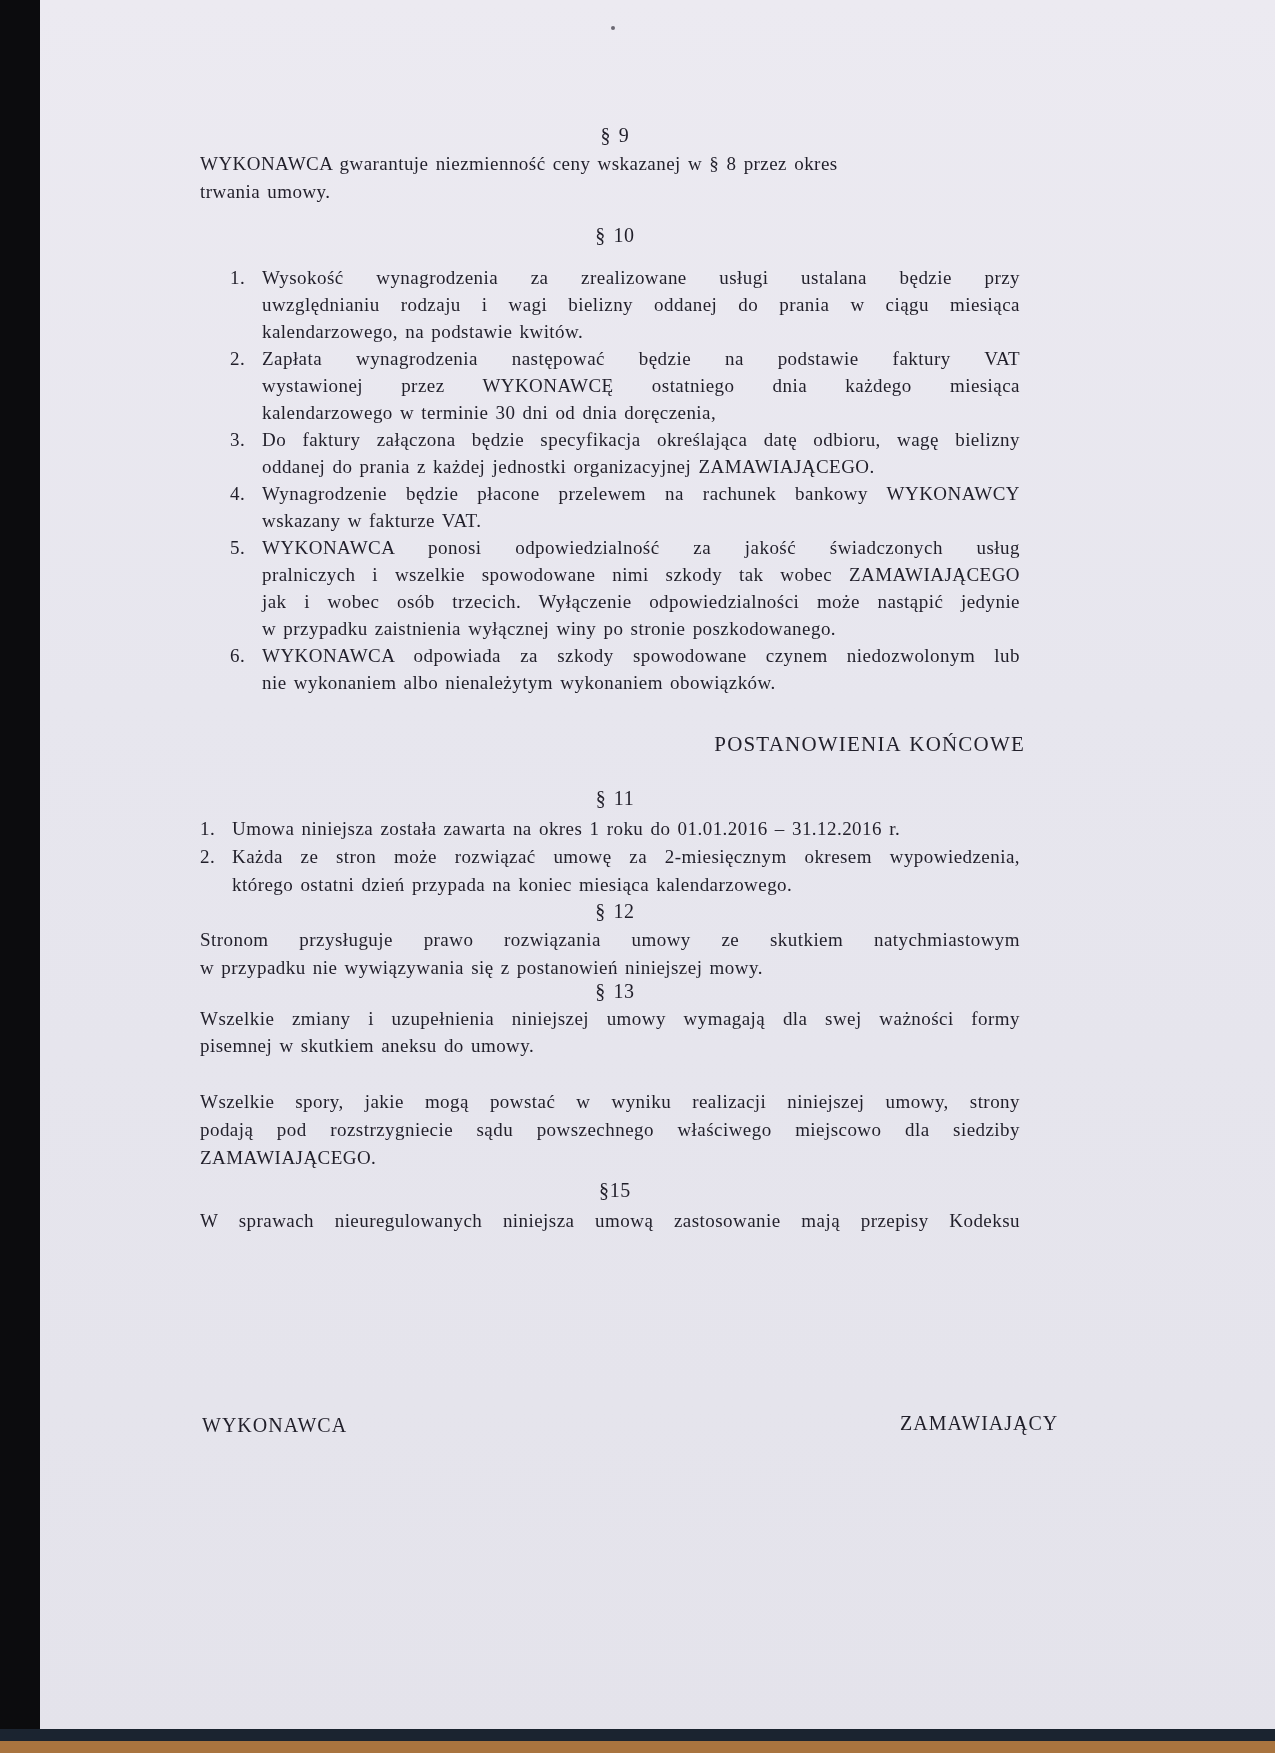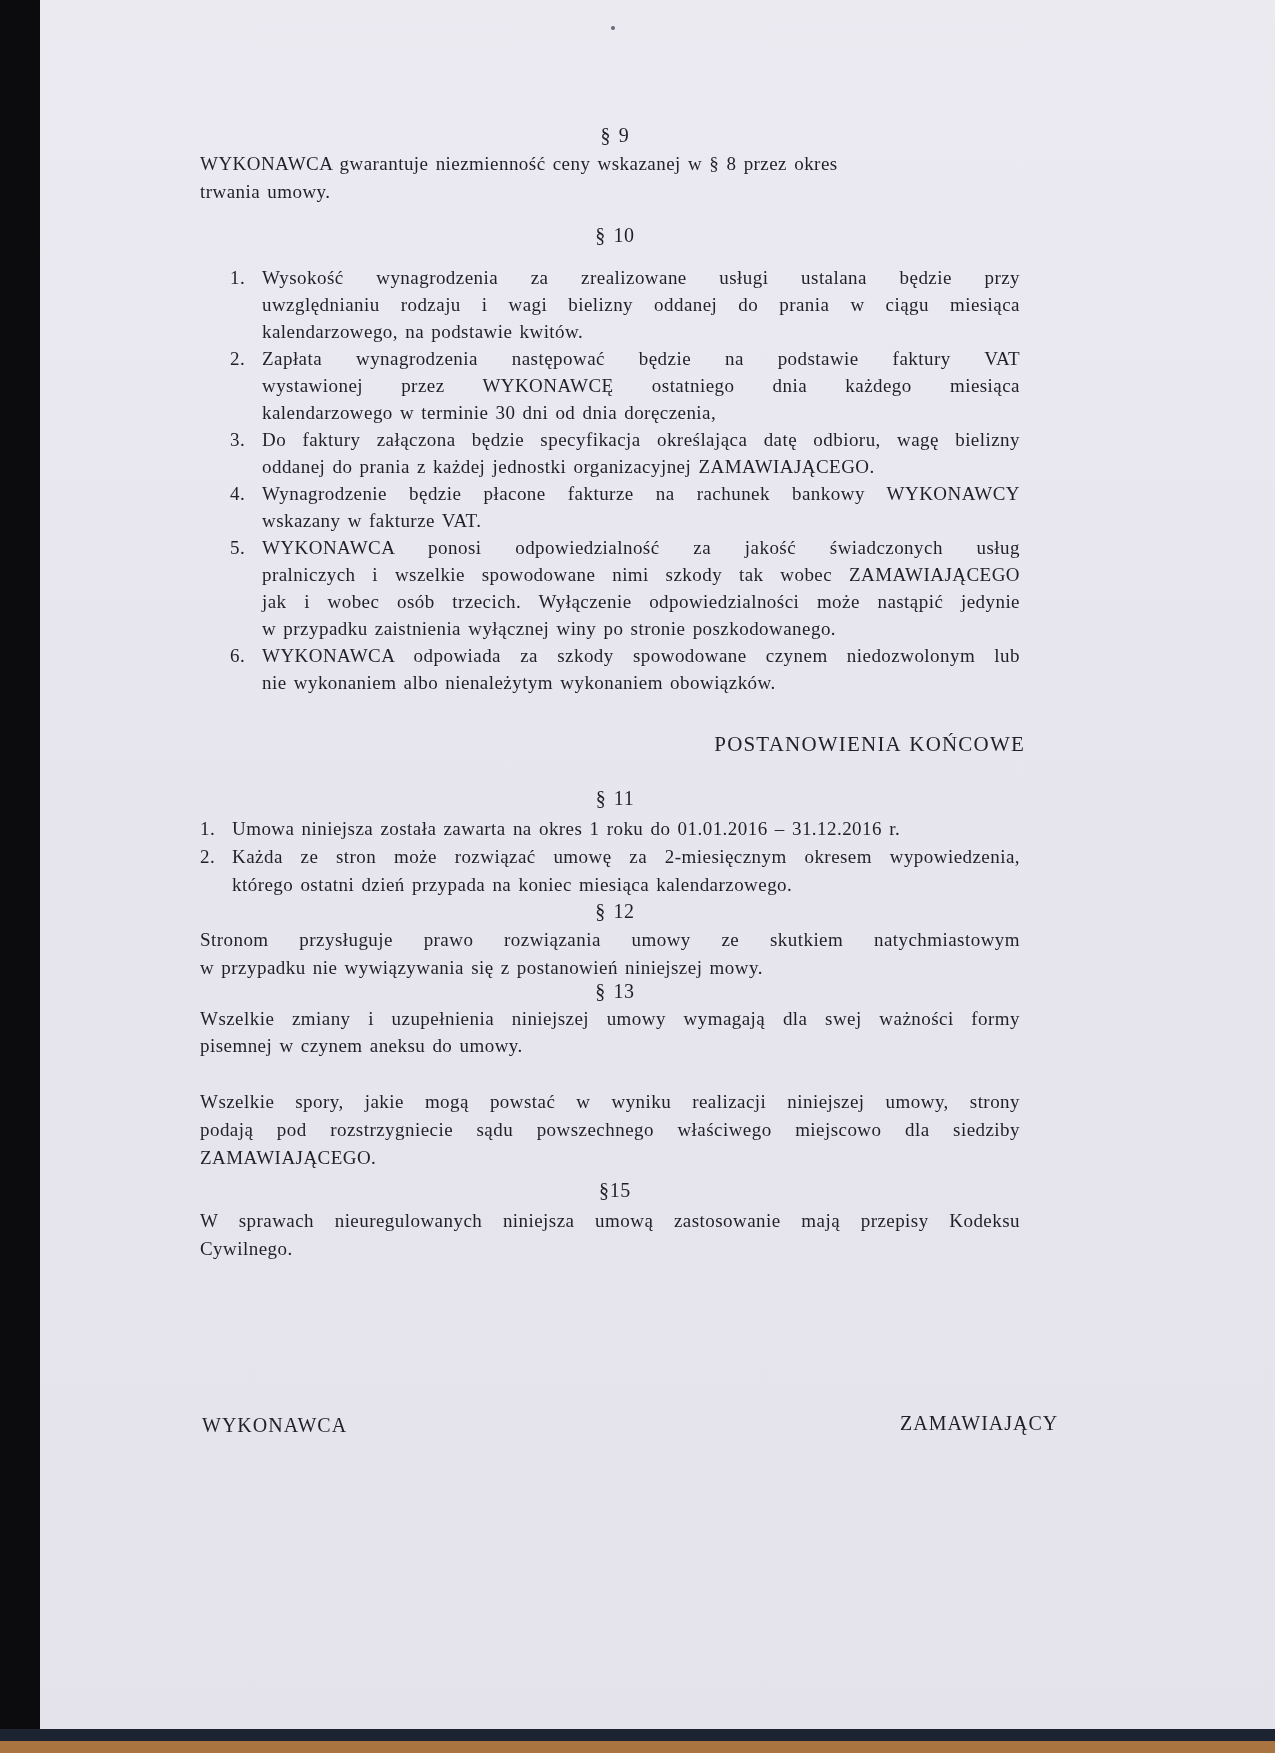--- a/index.html
+++ b/index.html
@@ -72,21 +72,21 @@
       <div class="list-item">
         <div class="num">3.</div>
         <div class="item-text lh27">
           <div class="tline">Do faktury załączona będzie specyfikacja określająca datę odbioru, wagę bielizny</div>
           <div class="tline last">oddanej do prania z każdej jednostki organizacyjnej ZAMAWIAJĄCEGO.</div>
         </div>
       </div>
       <div class="list-item">
         <div class="num">4.</div>
         <div class="item-text lh27">
-          <div class="tline">Wynagrodzenie będzie płacone fakturze na rachunek bankowy WYKONAWCY</div>
+          <div class="tline">Wynagrodzenie będzie płacone przelewem na rachunek bankowy WYKONAWCY</div>
           <div class="tline last">wskazany w fakturze VAT.</div>
         </div>
       </div>
       <div class="list-item">
         <div class="num">5.</div>
         <div class="item-text lh27">
           <div class="tline">WYKONAWCA ponosi odpowiedzialność za jakość świadczonych usług</div>
           <div class="tline">pralniczych i wszelkie spowodowane nimi szkody tak wobec ZAMAWIAJĄCEGO</div>
           <div class="tline">jak i wobec osób trzecich. Wyłączenie odpowiedzialności może nastąpić jedynie</div>
           <div class="tline last">w przypadku zaistnienia wyłącznej winy po stronie poszkodowanego.</div>
@@ -123,33 +123,32 @@
 
   <div class="heading" style="top:898px;">§ 12</div>
   <div class="para" style="top:926px; left:200px; width:820px;">
       <div class="tline">Stronom przysługuje prawo rozwiązania umowy ze skutkiem natychmiastowym</div>
       <div class="tline last">w przypadku nie wywiązywania się z postanowień niniejszej mowy.</div>
     </div>
 
   <div class="heading" style="top:978px;">§ 13</div>
   <div class="para lh27" style="top:1005px; left:200px; width:820px;">
       <div class="tline">Wszelkie zmiany i uzupełnienia niniejszej umowy wymagają dla swej ważności formy</div>
-      <div class="tline last">pisemnej w czynem aneksu do umowy.</div>
+      <div class="tline last">pisemnej w skutkiem aneksu do umowy.</div>
     </div>
 
   <div class="para" style="top:1088px; left:200px; width:820px;">
       <div class="tline">Wszelkie spory, jakie mogą powstać w wyniku realizacji niniejszej umowy, strony</div>
       <div class="tline">podają pod rozstrzygniecie sądu powszechnego właściwego miejscowo dla siedziby</div>
       <div class="tline last">ZAMAWIAJĄCEGO.</div>
     </div>
 
   <div class="heading" style="top:1177px;">§15</div>
   <div class="para" style="top:1207px; left:200px; width:820px;">
       <div class="tline">W sprawach nieuregulowanych niniejsza umową zastosowanie mają przepisy Kodeksu</div>
-      <div class="tline last">Cywilnego.</div>
     </div>
 
   <div class="sig" style="left:202px; top:1412px;">WYKONAWCA</div>
   <div class="sig" style="left:900px; top:1410px;">ZAMAWIAJĄCY</div>
 
   <div class="bottom-dark"></div>
   <div class="bed-brown"></div>
 </div>
 
 </body></html>

